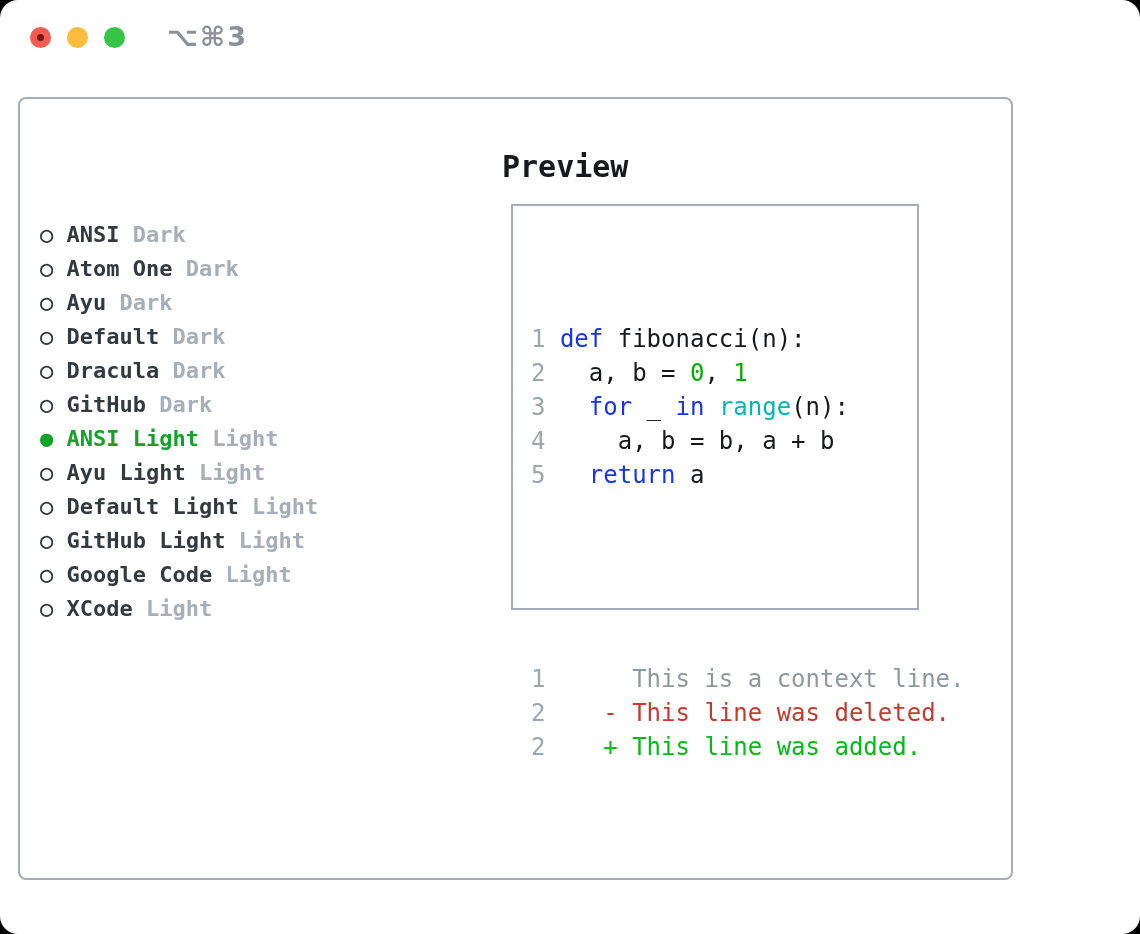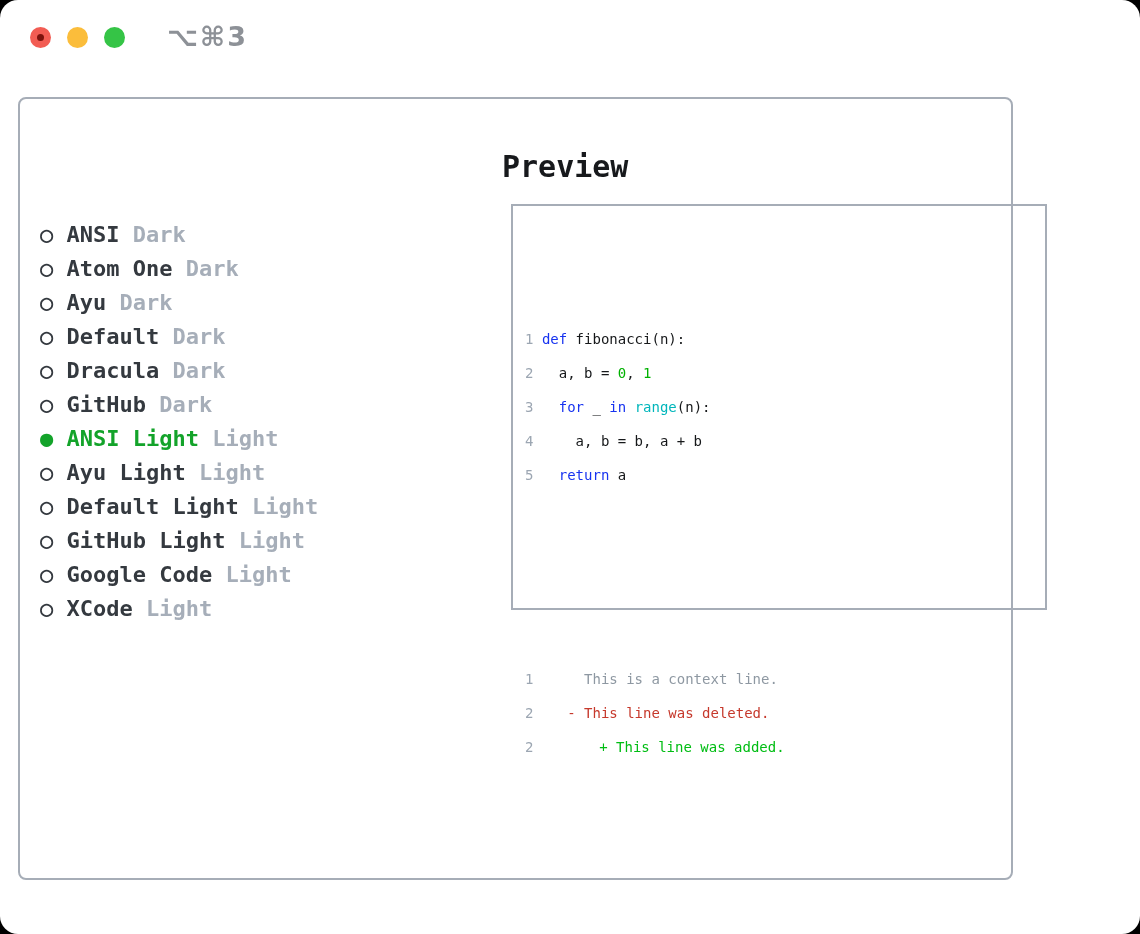--- a/index.html
+++ b/index.html
@@ -33,33 +33,33 @@
   .hdr{font-weight:bold;color:var(--text);}
   .iname{color:var(--item);}
   .ivar{color:var(--muted);}
   .isel{color:var(--green);}
   
   .ptitle{
     position:absolute;left:482px;top:51px;height:34px;line-height:34px;
     font-size:30px;font-weight:bold;color:var(--text);
   }
   .pbox{
-    position:absolute;left:491px;top:105px;width:536px;height:406px;
+    position:absolute;left:491px;top:105px;width:408px;height:406px;
     box-sizing:border-box;border:2px solid var(--border);
-    padding:48px 0 0 12px;font-size:14px;line-height:34px;white-space:pre;color:var(--code);
+    padding:48px 0 0 18px;font-size:24px;line-height:34px;white-space:pre;color:var(--code);
   }
   .codeline{height:34px;}
   .ln{color:var(--lnum);}
   .c-kw{color:var(--kw);}
   .c-bi{color:var(--builtin);text-align:right;}
   .c-nm{color:var(--numlit);}
   .c-pl{color:var(--code);}
   .c-ctx{color:var(--ctx);}
   .c-del{color:var(--del);}
-  .c-add{color:var(--add);margin-left:32px;}
+  .c-add{color:var(--add);}
 </style>
 </head>
 <body>
 
 <div class="window">
 
   <div class="lights">
     <div class="light red"></div>
     <div class="light yellow"></div>
     <div class="light green"></div>

